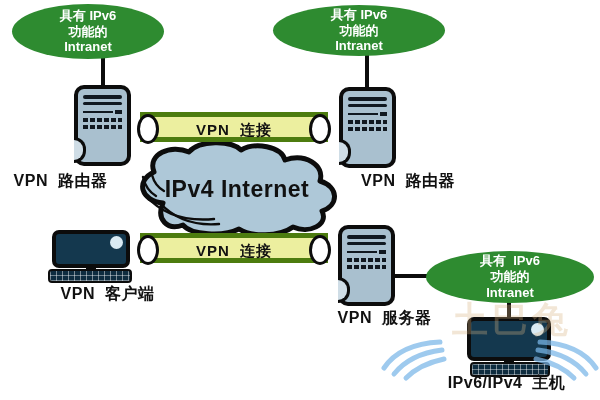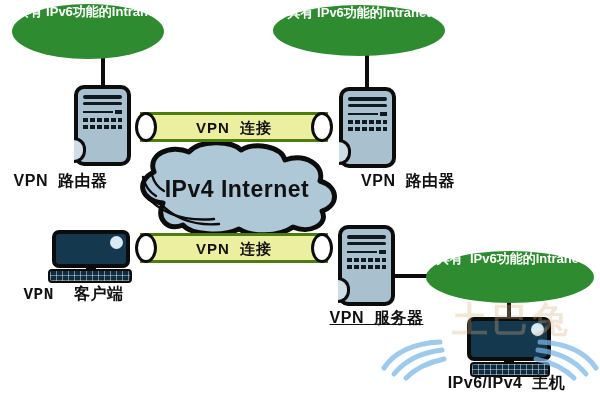--- a/index.html
+++ b/index.html
@@ -4,21 +4,21 @@
 <style>
   html,body{margin:0;padding:0;background:#fff;}
   .canvas{
     position:relative;width:600px;height:400px;overflow:hidden;background:#fff;
     font-family:"Liberation Sans","DejaVu Sans",sans-serif;
   }
   
   .ellipse{
     position:absolute;background:#2e8b30;border-radius:50%;
     color:#fff;font-weight:bold;font-size:13px;line-height:1.22;
-    text-align:center;display:flex;flex-direction:row;justify-content:center;
+    text-align:center;display:flex;flex-direction:column;justify-content:center;
     z-index:3;white-space:pre;
   }
   
   .line{position:absolute;background:#0c0c0c;z-index:0;}
   
   .server{
     position:absolute;width:57px;height:81px;box-sizing:border-box;
     background:#a9c0cf;border:4px solid #0c0c0c;border-radius:10px;z-index:3;
   }
   .server .sl1{height:4px;background:#101820;margin:6px 5px 3px 5px;border-radius:2px;}
@@ -28,21 +28,21 @@
   .server .sdash{height:4px;margin:0 5px 3px 5px;
     background:repeating-linear-gradient(90deg,#101820 0 5px,transparent 5px 7px);}
   .server .slot{
     position:absolute;left:-4px;top:48px;width:9px;height:20px;
     background:#cfdde6;border:3px solid #0c0c0c;border-left:none;
     border-radius:0 12px 12px 0;
   }
   
   .tunnel{
     position:absolute;width:188px;height:30px;box-sizing:border-box;
-    background:#ecef9f;border:3px solid #4d7c0f;z-index:2;
+    background:#ecef9f;border:5px solid #4d7c0f;z-index:2;
   }
   .tunnel .end{
     position:absolute;top:-3px;width:22px;height:30px;box-sizing:border-box;
     background:#fff;border:3px solid #0c0c0c;border-radius:50%;
   }
   .tunnel .end.left{left:-8px;}
   .tunnel .end.right{right:-8px;}
   .tunnel .tlabel{
     position:absolute;left:0;right:0;top:4px;text-align:center;
     font-weight:bold;font-size:15px;color:#111;white-space:pre;letter-spacing:1px;
@@ -173,22 +173,22 @@
   <div class="monitor" style="left:52px;top:230px;width:78px;height:38px;"></div>
   <div class="stand" style="left:86px;top:266px;width:10px;height:5px;"></div>
   <div class="keyboard" style="left:48px;top:269px;width:84px;height:14px;"></div>
 
   <div class="monitor" style="left:467px;top:317px;width:84px;height:44px;"></div>
   <div class="stand" style="left:504px;top:359px;width:10px;height:4px;"></div>
   <div class="keyboard" style="left:470px;top:362px;width:80px;height:15px;"></div>
 
   <div class="label" style="left:-2px;top:171px;width:125px;">VPN  路由器</div>
   <div class="label" style="left:338px;top:171px;width:140px;">VPN  路由器</div>
-  <div class="label" style="left:6px;top:284px;width:135px;font-family:Liberation Mono, monospace;">VPN  客户端</div>
-  <div class="label" style="left:304px;top:308px;width:145px;text-decoration:underline;">VPN  服务器</div>
+  <div class="label" style="left:40px;top:284px;width:135px;">VPN  客户端</div>
+  <div class="label" style="left:312px;top:308px;width:145px;">VPN  服务器</div>
   <div class="label" style="left:424px;top:373px;width:165px;">IPv6/IPv4  主机</div>
 
   <div class="ghost-text">土巴兔</div>
   <svg class="wm-wings" width="220" height="50" viewBox="0 0 220 50">
     <g fill="none" stroke="#7ab6e8" stroke-width="5" stroke-linecap="round" opacity="0.72">
       <path d="M 60 10 Q 20 12 4 36"></path>
       <path d="M 62 18 Q 30 22 14 42"></path>
       <path d="M 64 27 Q 40 32 26 46"></path>
       <path d="M 160 10 Q 200 12 216 36"></path>
       <path d="M 158 18 Q 190 22 206 42"></path>

